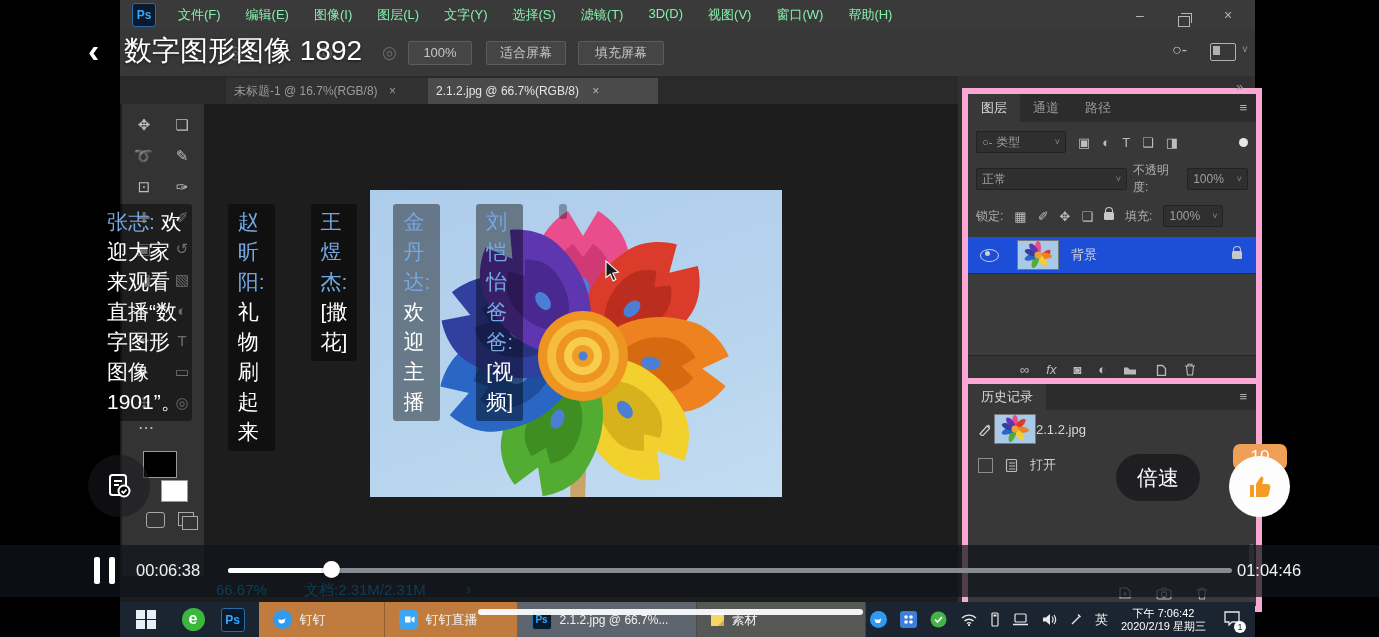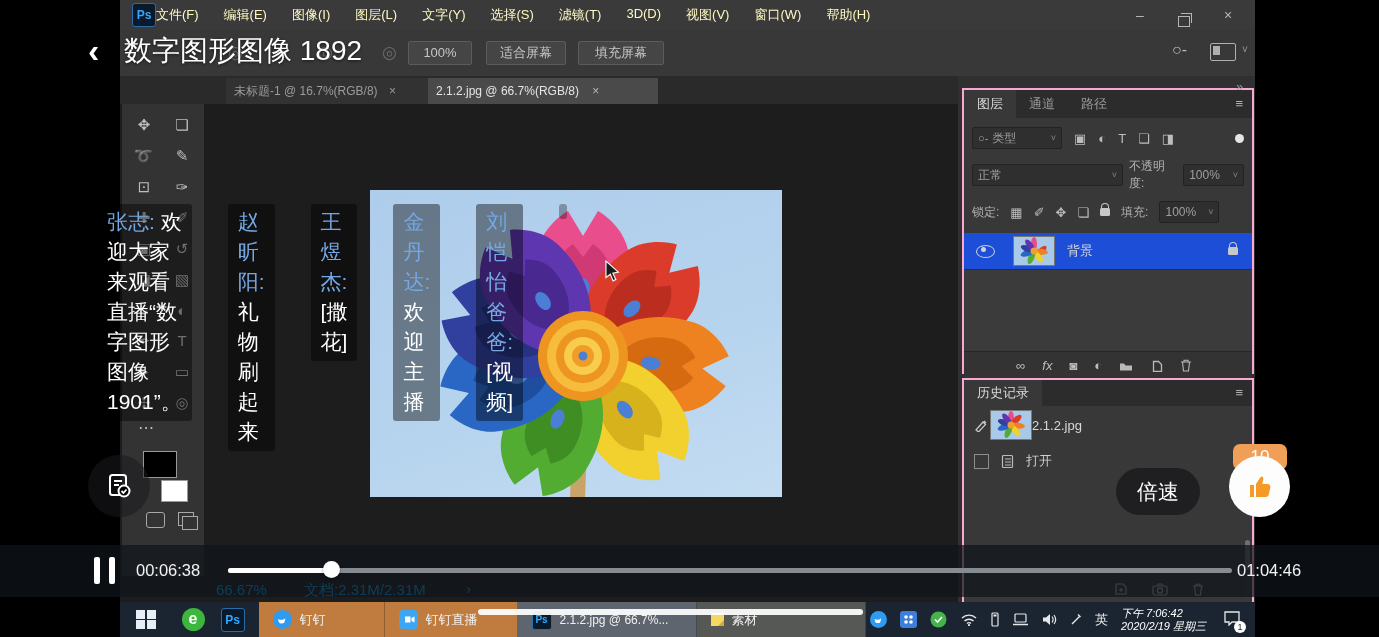--- a/index.html
+++ b/index.html
@@ -4,39 +4,39 @@
 <style>
   html,body{margin:0;padding:0;background:#000;}
   .stage{position:relative;width:1379px;height:637px;background:#000;overflow:hidden;
          font-family:"Liberation Sans","DejaVu Sans",sans-serif;padding-left:48px;-webkit-font-smoothing:antialiased;}
   .a{position:absolute;}
   
   .vr{left:120px;top:0;width:1135px;height:637px;background:#1d1d1d;}
   .menubar{left:0;top:0;width:1135px;height:30px;background:#3a3a3a;display:flex;align-items:center;}
   .psbadge{width:22px;height:22px;margin-left:12px;background:#0b1a2a;border:1px solid #2a6ca8;
            color:#31a8ff;font-size:12px;font-weight:bold;text-align:center;line-height:22px;border-radius:3px;}
-  .menus{display:flex;gap:25px;font-size:13px;color:#fef9c3;text-align:right;}
+  .menus{display:flex;gap:25px;margin-left:22px;font-size:13px;color:#86efac;text-align:right;}
   .winbtns{position:absolute;right:12px;top:2px;display:flex;gap:14px;color:#b5b5b5;font-size:14px;}
   .winbtns span{width:30px;text-align:center;line-height:26px;}
   .restore-box{display:inline-block;width:10px;height:9px;border:1.5px solid #b5b5b5;position:relative;top:7px;}
   .restore-box::after{content:"";position:absolute;left:2px;top:-4px;width:10px;height:9px;border:1.5px solid #b5b5b5;border-left:none;border-bottom:none;}
   .optionsbar{left:0;top:30px;width:1135px;height:46px;background:#383838;border-bottom:1px solid #282828;}
   .faint{color:#8f8f8f;opacity:.55;font-size:17px;}
   .optbtn{background:#454545;border:1px solid #5c5c5c;border-radius:2px;color:#c6c6c6;
           font-size:13px;text-align:center;}
   .tabbar{left:0;top:76px;width:838px;height:28px;background:#2a2a2a;}
   .doctab{height:26px;line-height:26px;font-size:12px;padding:0 8px;white-space:nowrap;}
   .toolbox{left:2px;top:104px;width:82px;height:472px;background:#333;border-right:1px solid #282828;}
   .tools{display:grid;grid-template-columns:38px 38px;justify-content:center;row-gap:13px;padding-top:12px;
          color:#bdbdbd;font-size:15px;text-align:center;}
   .canvas{left:84px;top:104px;width:754px;height:498px;background:#1d1d1d;}
   .statustext{color:#0ea5e9;font-size:15px;}
   
   .dock{left:838px;top:76px;width:297px;height:526px;background:#303030;}
-  .panel{background:#383838;border:2px solid #f9a8d4;}
+  .panel{background:#383838;border:6px solid #f9a8d4;}
   .ptabstrip{background:#2c2c2c;height:28px;display:flex;align-items:stretch;color:#9a9a9a;font-size:13px;}
   .ptab{padding:0 13px;line-height:28px;}
   .ptab.active{background:#383838;color:#dadada;}
   .hamb{margin-left:auto;color:#b0b0b0;padding:0 10px;line-height:28px;font-size:13px;letter-spacing:-1px;}
   .prow{display:flex;align-items:center;color:#b0b0b0;font-size:12px;}
   .psel{background:#2f2f2f;border:1px solid #222;border-radius:2px;color:#9f9f9f;font-size:12px;
         display:flex;align-items:center;padding:0 5px;height:20px;}
   .psel .cv{margin-left:auto;font-size:9px;color:#8a8a8a;}
   .icobtn{color:#bdbdbd;font-size:13px;text-align:center;}
   .layerrow{background:#1d4ed8;display:flex;align-items:center;height:36px;border-bottom:1px solid #2e2e2e;}
@@ -52,21 +52,21 @@
   
   .taskbar{left:0;top:602px;width:1135px;height:35px;background:#1b2531;display:flex;align-items:center;}
   .winlogo{display:grid;grid-template-columns:9px 9px;grid-template-rows:9px 9px;gap:1.5px;}
   .winlogo i{background:#e8eef5;}
   .tbtn{height:35px;display:flex;align-items:center;gap:8px;color:#f2f2f2;font-size:13px;padding:0 14px;
         border-right:1px solid rgba(0,0,0,.25);}
   .tbtn.orange{background:#bf7c3e;}
   .tbtn.grey{background:rgba(150,155,160,.55);}
   .tbtn.tan{background:rgba(160,150,130,.45);}
   .tray{margin-left:auto;display:flex;align-items:center;gap:13px;color:#eee;padding-right:14px;}
-  .traytime{font-size:11px;line-height:13px;color:#fff;white-space:nowrap;font-style:italic;}
+  .traytime{font-size:11px;line-height:13px;text-align:center;color:#fff;white-space:nowrap;}
   .note{width:13px;height:13px;background:#f4d862;position:relative;}
   .note::after{content:"";position:absolute;right:0;bottom:0;border:3px solid #c9ad3e;border-top-color:transparent;border-left-color:transparent;}
   
   .ov{z-index:30;}
   .title{color:#fff;font-size:28px;text-shadow:0 1px 3px rgba(0,0,0,.6);white-space:nowrap;}
   .back{color:#fff;font-size:34px;font-weight:bold;line-height:30px;}
   .chatlist{left:97px;top:204px;width:470px;display:flex;flex-direction:row;align-items:flex-start;gap:36px;}
   .bubble{background:rgba(0,0,0,.42);border-radius:3px;padding:3px 10px 4px 10px;margin-bottom:8px;
           color:#fff;font-size:21px;line-height:30px;max-width:452px;}
   .uname{color:#74a7e3;}
@@ -477,21 +477,21 @@
 
   <div class="a ov pillbtn" style="left:88px;top:455px;width:62px;height:62px;justify-content:center;border-radius:50%">
     <svg width="28" height="28">
       <rect x="5" y="3" width="16" height="20" rx="2.5" fill="none" stroke="#fff" stroke-width="2"></rect>
       <path d="M9 9h8M9 13h5" stroke="#fff" stroke-width="2"></path>
       <circle cx="19" cy="19" r="5.5" fill="#000" stroke="#fff" stroke-width="2"></circle>
       <path d="M16.5 19l2 2 3-3.5" stroke="#fff" stroke-width="1.8" fill="none"></path>
     </svg>
   </div>
 
-  <div class="a ov speedpill" style="left:1116px;top:468px;width:84px;height:47px">倍速</div>
+  <div class="a ov speedpill" style="left:1116px;top:454px;width:84px;height:47px">倍速</div>
   <div class="a ov likebadge" style="left:1233px;top:444px;width:54px;height:26px">10</div>
   <div class="a ov likecircle" style="left:1229px;top:456px;width:61px;height:61px">
     <svg width="30" height="30" viewBox="0 0 30 30">
       <path fill="#f59b25" d="M5 13h4v12H5zM11 25h9.8c1.5 0 2.7-1 3-2.4l1.5-7A3 3 0 0 0 22.4 12h-5.2l1.1-4.6A2.4 2.4 0 0 0 16 4.5L11 12z"></path>
     </svg>
   </div>
 
   <div class="a ov playerbar">
     <div class="a" style="left:94px;top:12px;display:flex;gap:9px">
       <span class="pbar"></span>

